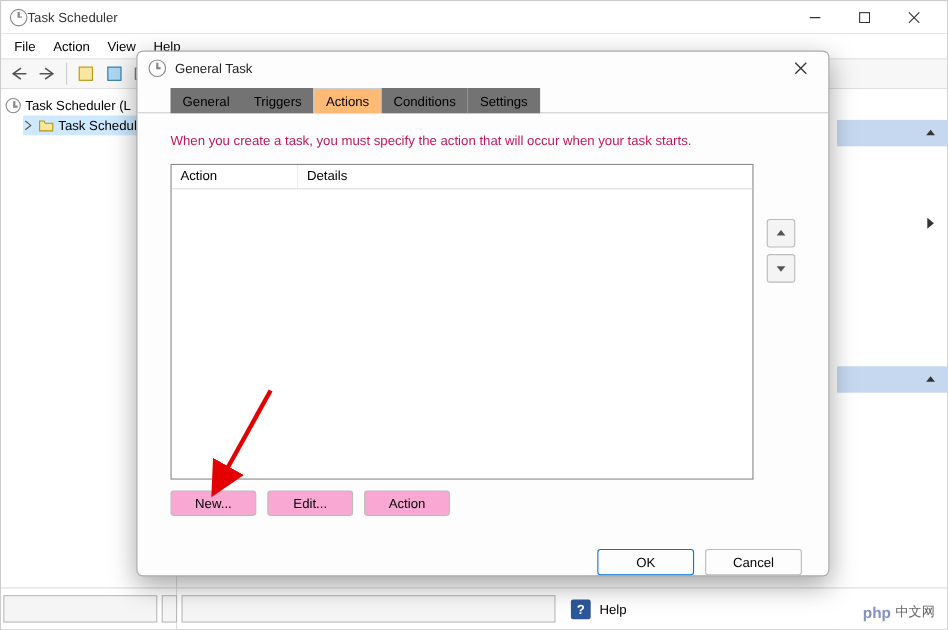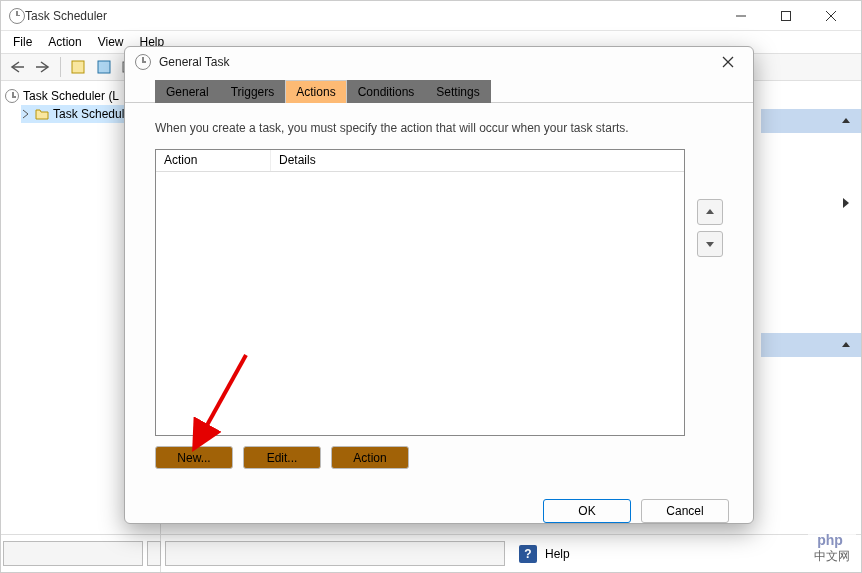--- a/index.html
+++ b/index.html
@@ -30,48 +30,48 @@
 .right-band { height: 24px; background: #c5d8ef; position: relative; }
 .right-band .tri { position: absolute; right: 10px; top: 50%; transform: translateY(-50%); }
 .right-row { height: 140px; display: flex; align-items: center; justify-content: flex-end; padding-right: 10px; }
 
 .statusbar { position: absolute; bottom: 0; left: 0; right: 0; height: 38px; border-top: 1px solid #ddd; display: flex; }
 .sb-left { width: 510px; display: flex; }
 .sb-seg { border: 1px solid #bbb; margin: 6px 2px; background: #f5f5f5; }
 .sb-right { flex: 1; display: flex; align-items: center; padding-left: 8px; gap: 8px; }
 .help-icon { width: 18px; height: 18px; background: #2b579a; color: #fff; display: flex; align-items: center; justify-content: center; font-weight: bold; border-radius: 2px; }
 
-.watermark { position: absolute; right: 6px; bottom: 6px; font-size: 13px; color: #666; background: rgba(255,255,255,.7); padding: 2px 6px; display: flex; align-items: center; flex-direction: column; }
+.watermark { position: absolute; right: 6px; bottom: 6px; font-size: 13px; color: #666; background: rgba(255,255,255,.7); padding: 2px 6px; display: flex; align-items: center; }
 .watermark .php { color: #8892BF; font-weight: bold; font-size: 14px; margin-right: 4px; }
 
 
 .dialog-shadow { position: absolute; left: 124px; top: 46px; width: 630px; height: 478px; background: #fdfdfd; border: 1px solid #aaa; border-radius: 6px; box-shadow: 0 8px 24px rgba(0,0,0,.35); display: flex; flex-direction: column; }
 .dlg-title { height: 30px; display: flex; align-items: center; padding: 0 10px; }
 .dlg-title .title { flex: 1; color: #222; }
 .dlg-close { width: 30px; height: 30px; display: flex; align-items: center; justify-content: center; cursor: pointer; font-size: 14px; }
 
 .tabbar { height: 26px; display: flex; align-items: flex-end; padding: 0 30px; border-bottom: 1px solid #ccc; gap: 0; }
 .tab { padding: 4px 10px; border: 1px solid transparent; border-bottom: none; cursor: pointer; position: relative; top: 1px; background: #737373; }
 .tab.active { border-color: #ccc; background: #fdba74; }
 
 .dlg-body { flex: 1; padding: 18px 30px 10px; display: flex; flex-direction: column; }
-.desc { margin-bottom: 14px; color: #404040; }
+.desc { margin-bottom: 14px; color: #be185d; }
 
 .list-wrap { display: flex; gap: 12px; flex: 1; }
 .listview { flex: 1; border: 1px solid #888; background: #fff; }
 .lv-header { height: 22px; border-bottom: 1px solid #ddd; display: flex; }
 .lv-col { padding: 3px 8px; border-right: 1px solid #eee; }
 .lv-col.c1 { width: 115px; }
 .lv-col.c2 { flex: 1; border-right: none; }
 
 .order-btns { width: 26px; display: flex; flex-direction: column; gap: 6px; padding-top: 50px; }
 .order-btn { height: 26px; border: 1px solid #bbb; border-radius: 3px; background: #f4f4f4; display: flex; align-items: center; justify-content: center; cursor: pointer; }
 
 .action-btns { margin-top: 10px; display: flex; gap: 10px; }
-.btn { min-width: 78px; height: 23px; border: 1px solid #bbb; border-radius: 3px; background: #a16207; cursor: pointer; padding: 0 10px; }
+.btn { min-width: 78px; height: 23px; border: 1px solid #bbb; border-radius: 3px; background: #f9a8d4; cursor: pointer; padding: 0 10px; }
 
 .dlg-footer { height: 44px; display: flex; justify-content: flex-end; align-items: flex-end; gap: 10px; padding: 0 24px; }
 .btn-footer { width: 88px; height: 24px; border: 1px solid #bbb; border-radius: 3px; background: #fdfdfd; cursor: pointer; }
 .btn-primary { border-color: #0078d7; background: #fdfdfd; }
 
 
 .arrow { position: absolute; left: 186px; top: 345px; pointer-events: none; }
 
 .clock-icon { width: 16px; height: 16px; border: 1.5px solid #888; border-radius: 50%; position: relative; display: inline-block; }
 .clock-icon::before { content: ""; position: absolute; left: 6px; top: 2px; width: 1.5px; height: 5px; background: #888; }

